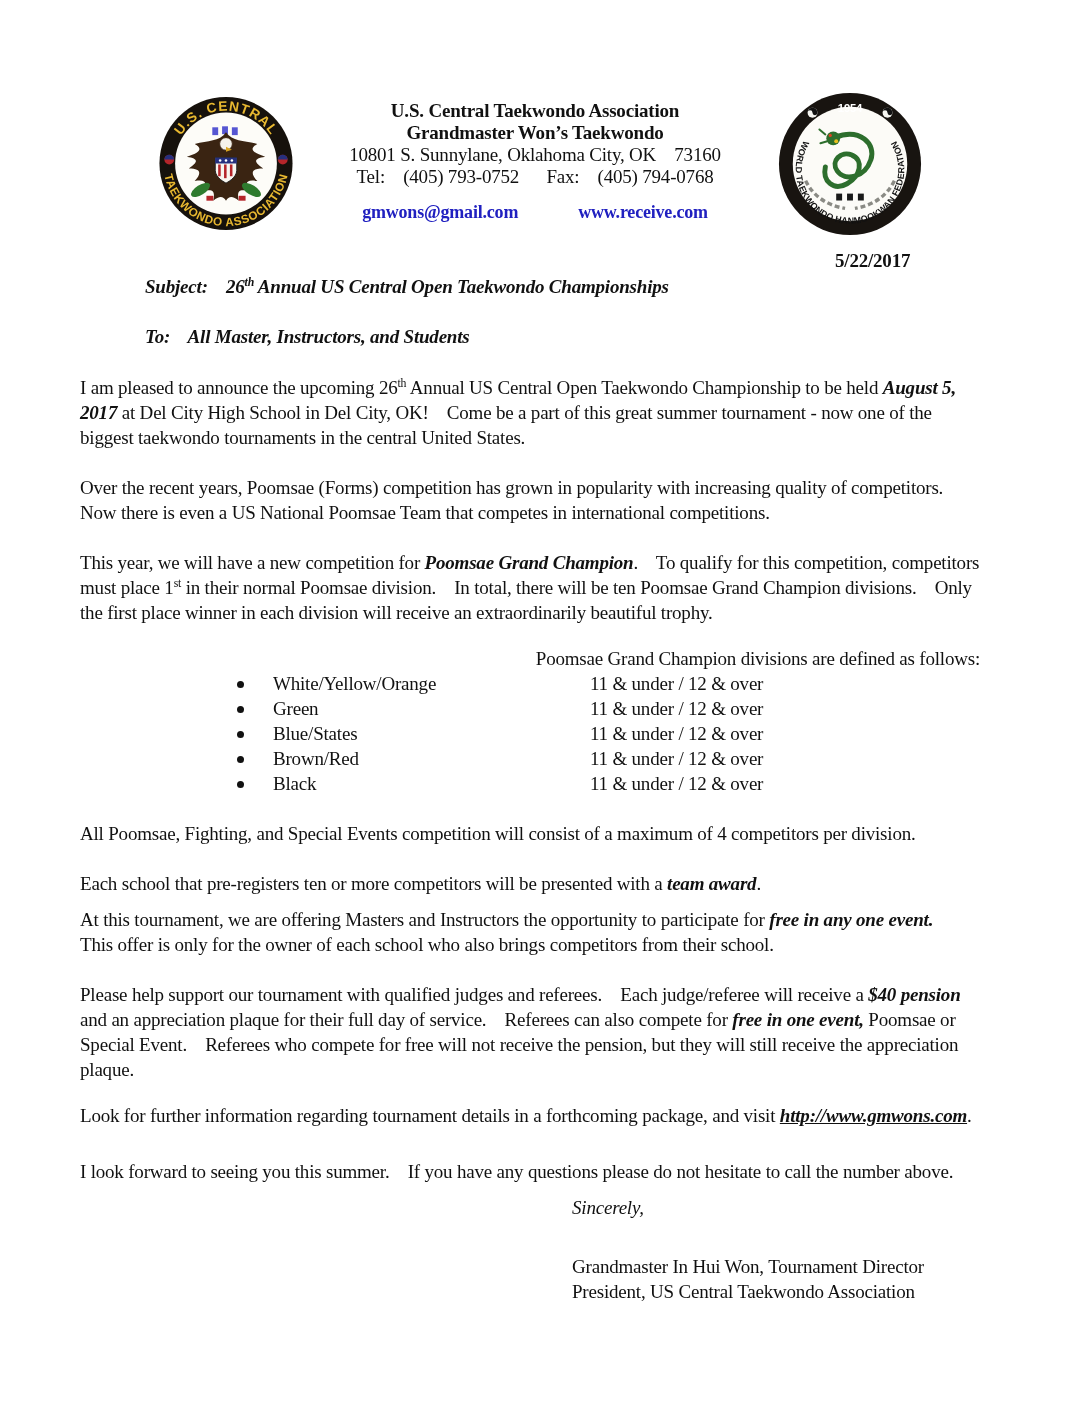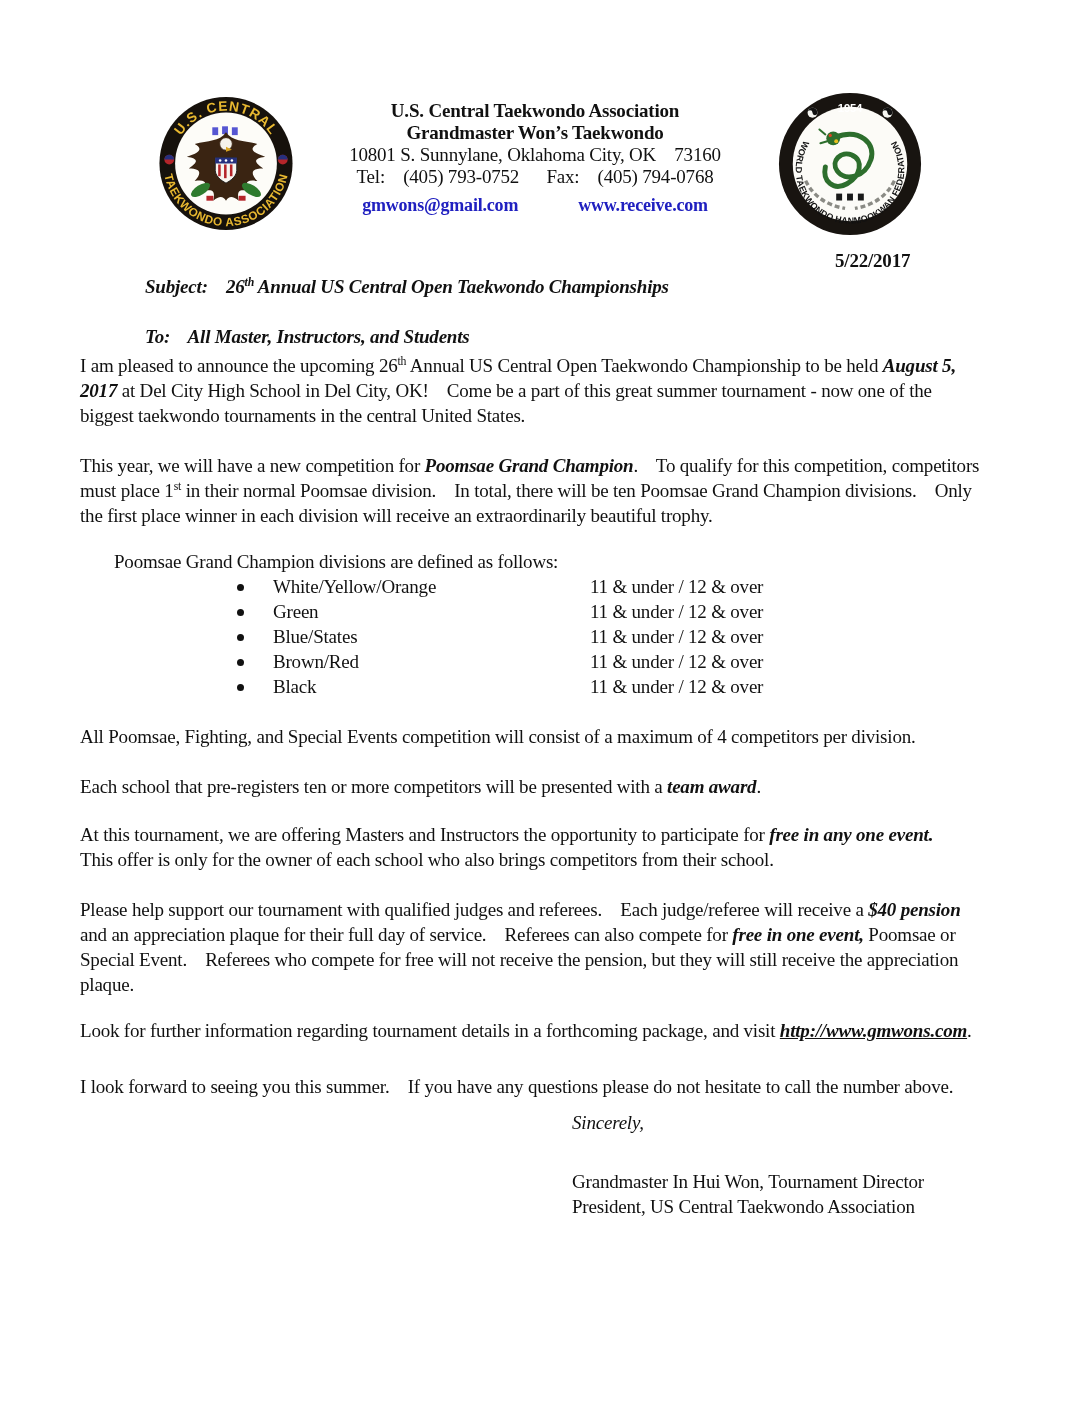--- a/index.html
+++ b/index.html
@@ -9,43 +9,43 @@
     font-family:"Liberation Serif", serif; color:#111; overflow:hidden;
     letter-spacing:-0.2px;
   }
   
   .letterhead { position:absolute; left:0; top:0; width:1088px; height:250px; }
   .logo-left  { position:absolute; left:157px; top:95px;  width:138px; height:137px; }
   .logo-right { position:absolute; left:776px; top:90px;  width:148px; height:148px; }
   .lh-center  { position:absolute; left:290px; top:100px; width:490px; text-align:center; }
   .lh-line    { font-size:19px; line-height:22px; white-space:pre-wrap; }
   .lh-bold    { font-weight:bold; }
-  .lh-links   { display:flex; justify-content:center; gap:60px; margin-top:6px; }
+  .lh-links   { display:flex; justify-content:center; gap:60px; margin-top:13px; }
   .lh-link    { color:#2020c0; font-weight:bold; font-size:18px; line-height:22px; }
   svg text { font-family:"Liberation Sans", sans-serif; }
   
   .letter-body { position:absolute; left:15px; top:248px; width:1088px; padding:0 123px 0 65px; }
   .para, .rich { font-size:19px; line-height:25px; white-space:pre-wrap; }
   .b   { font-weight:bold;font-style:italic; }
   .u   { text-decoration:underline; }
   .sup { vertical-align:super; font-size:0.62em; line-height:0; }
   .date-line    { margin-left:755px; font-weight:bold; }
   .subject-line { margin-top:1px;  margin-left:65px; }
   .to-line      { margin-top:25px; margin-left:65px; }
-  .p1 { margin-top:4px; }
+  .p1 { margin-top:26px; }
   .p2 { margin-top:25px; }
   .p3 { margin-top:25px; }
-  .list-intro { margin-top:21px; margin-left:34px; }
+  .list-intro { margin-top:21px; margin-left:34px;text-align:right; }
   .bullet-row { display:flex; margin-left:157px; font-size:19px; line-height:25px; }
   .bullet-cell  { width:36px; display:flex; align-items:center; }
   .bullet-dot   { width:7px; height:7px; border-radius:50%; background:#111; margin-top:1px; }
   .bullet-label { width:317px; }
   .p4 { margin-top:25px; }
   .p5 { margin-top:25px; }
-  .p6 { margin-top:23px; }
+  .p6 { margin-top:11px; }
   .p7 { margin-top:25px; }
   .p8 { margin-top:21px; }
   .p9 { margin-top:31px; }
   .salutation { margin-top:11px; margin-left:492px;font-style:italic; }
   .signature  { margin-top:34px; margin-left:492px; }
 </style>
 </head>
 <body>
 
 <div class="page">
@@ -154,20 +154,21 @@
   <div class="letter-body">
 
     <div class="para date-line">5/22/2017</div>
 
     <div class="rich subject-line"><span class="b">Subject:    26</span><span class="b sup">th</span><span class="b"> Annual US Central Open Taekwondo Championships</span></div>
 
     <div class="rich to-line"><span class="b">To:    All Master, Instructors, and Students</span></div>
 
     <p class="rich para p1"><span>I am pleased to announce the upcoming 26</span><span class="sup">th</span><span> Annual US Central Open Taekwondo Championship to be held </span><span class="b">August 5, 2017</span><span> at Del City High School in Del City, OK!    Come be a part of this great summer tournament - now one of the biggest taekwondo tournaments in the central United States.</span></p>
 
+    <p class="rich para p2"><span>Over the recent years, Poomsae (Forms) competition has grown in popularity with increasing quality of competitors.    Now there is even a US National Poomsae Team that competes in international competitions.</span></p>
 
     <p class="rich para p3"><span>This year, we will have a new competition for </span><span class="b">Poomsae Grand Champion</span><span>.    To qualify for this competition, competitors must place 1</span><span class="sup">st</span><span> in their normal Poomsae division.    In total, there will be ten Poomsae Grand Champion divisions.    Only the first place winner in each division will receive an extraordinarily beautiful trophy.</span></p>
 
     <div class="para list-intro">Poomsae Grand Champion divisions are defined as follows:</div>
 
     <div>
       <div class="bullet-row">
         <span class="bullet-cell">
             <span class="bullet-dot"></span>
           </span>

